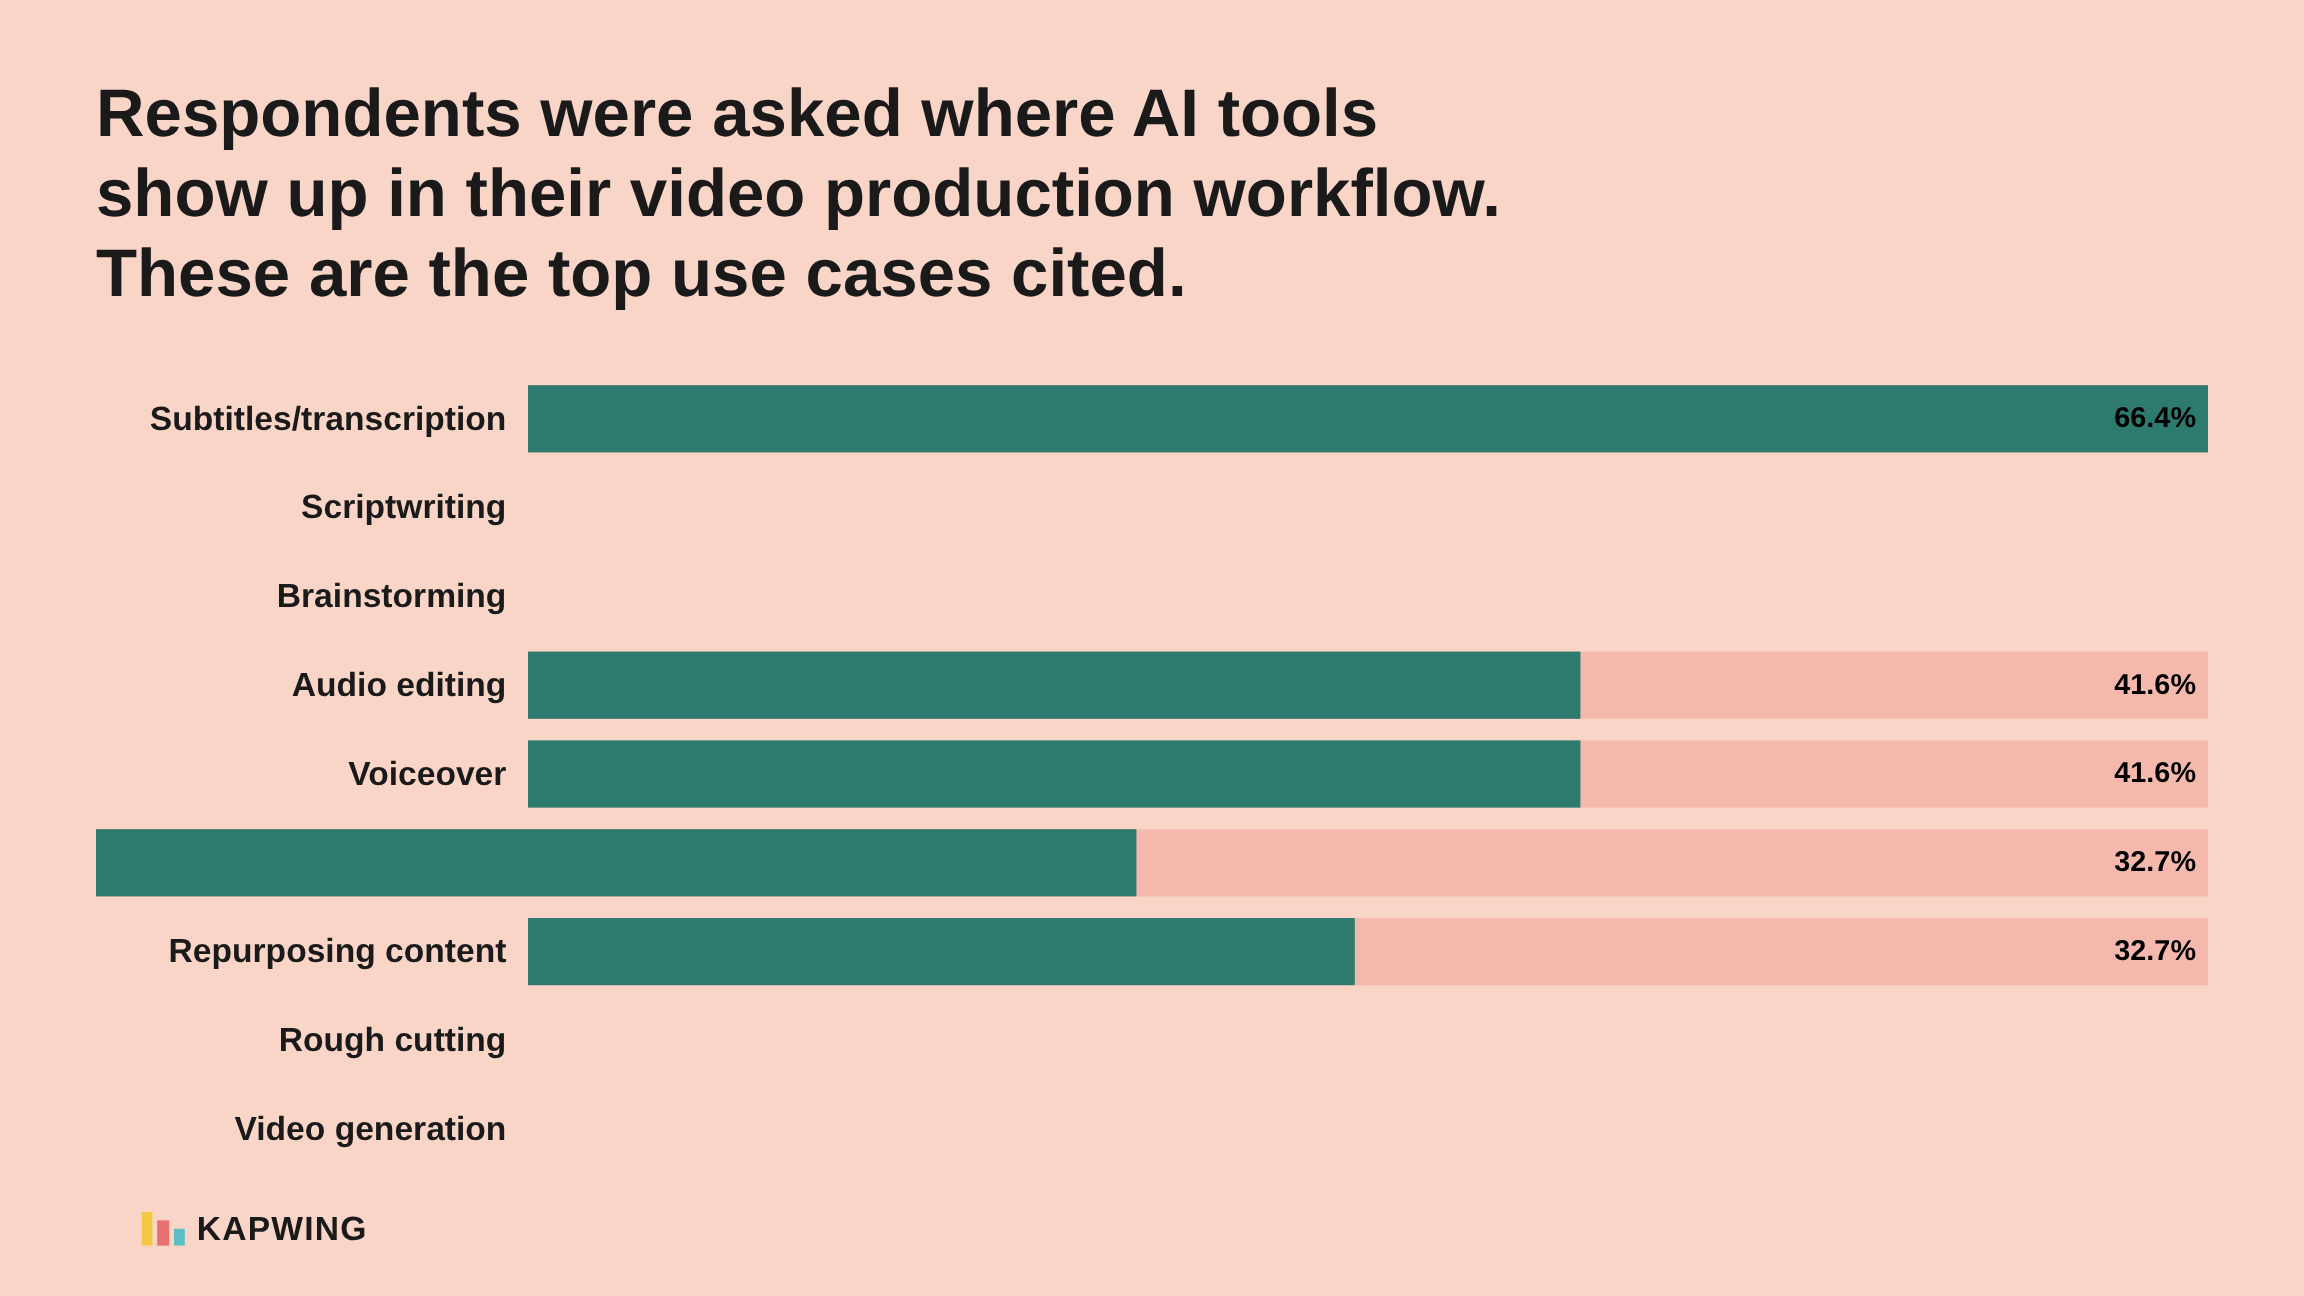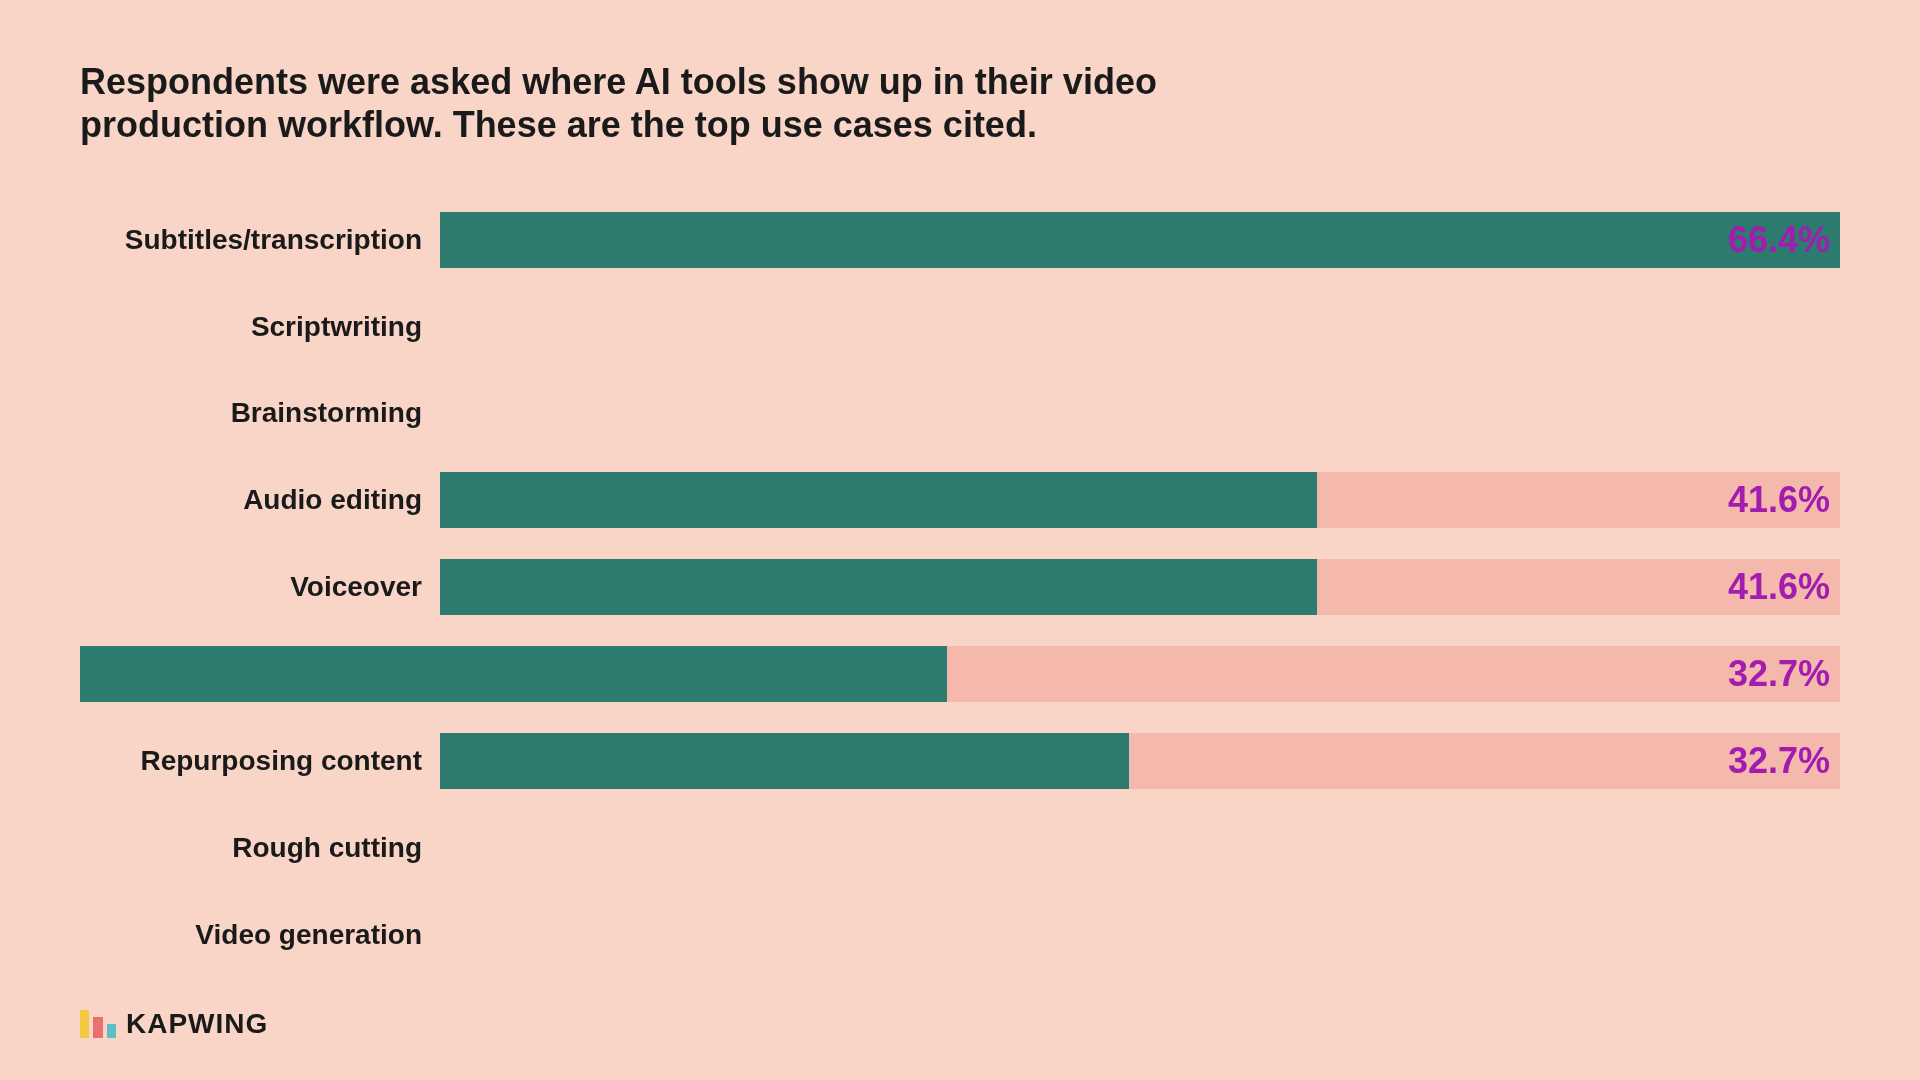--- a/index.html
+++ b/index.html
@@ -9,21 +9,21 @@
       height: 1080px;
       background-color: #f9d5c8;
       font-family: 'Arial', sans-serif;
       display: flex;
       flex-direction: column;
       padding: 60px 80px 40px 80px;
       overflow: hidden;
     }
 
     .title {
-      font-size: 36px;
+      font-size: 56px;
       font-weight: 900;
       color: #1a1a1a;
       line-height: 1.2;
       margin-bottom: 50px;
       max-width: 1200px;
     }
 
     .chart-container {
       flex: 1;
       display: flex;
@@ -60,31 +60,32 @@
       height: 100%;
       background-color: #2d7a6e;
       position: absolute;
       left: 0;
       top: 0;
     }
 
     .bar-value {
       position: absolute;
       right: 10px;
-      font-size: 36px;
+      font-size: 24px;
       font-weight: 700;
-      color: #a21caf;
+      color: #000000;
       z-index: 1;
     }
 
     .footer {
       display: flex;
       align-items: center;
       margin-top: 30px;
       gap: 10px;
+      margin-left: 38px;
     }
 
     .logo-icon {
       width: 36px;
       height: 28px;
       display: flex;
       gap: 4px;
       align-items: flex-end;
     }
 

